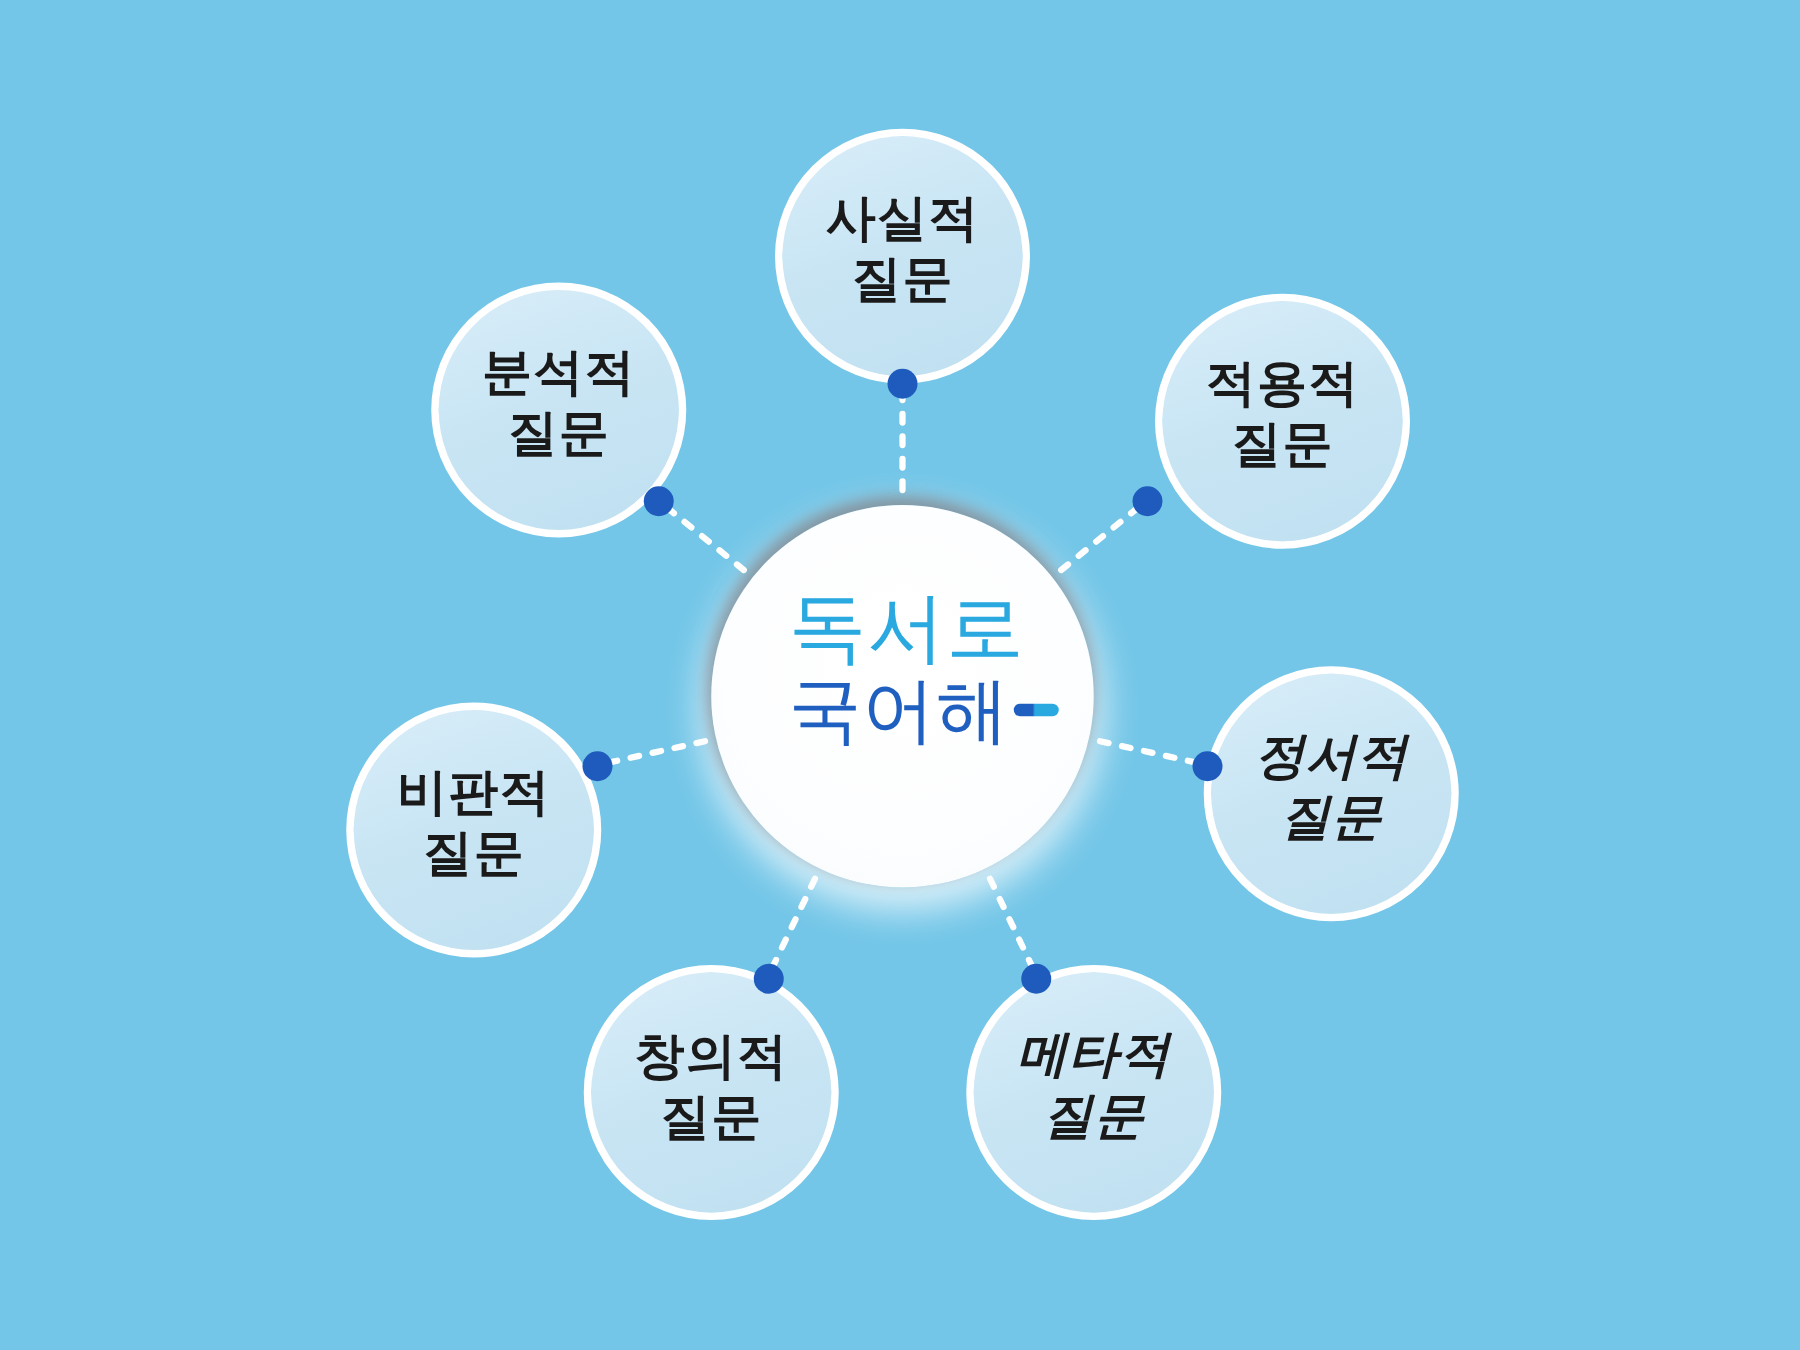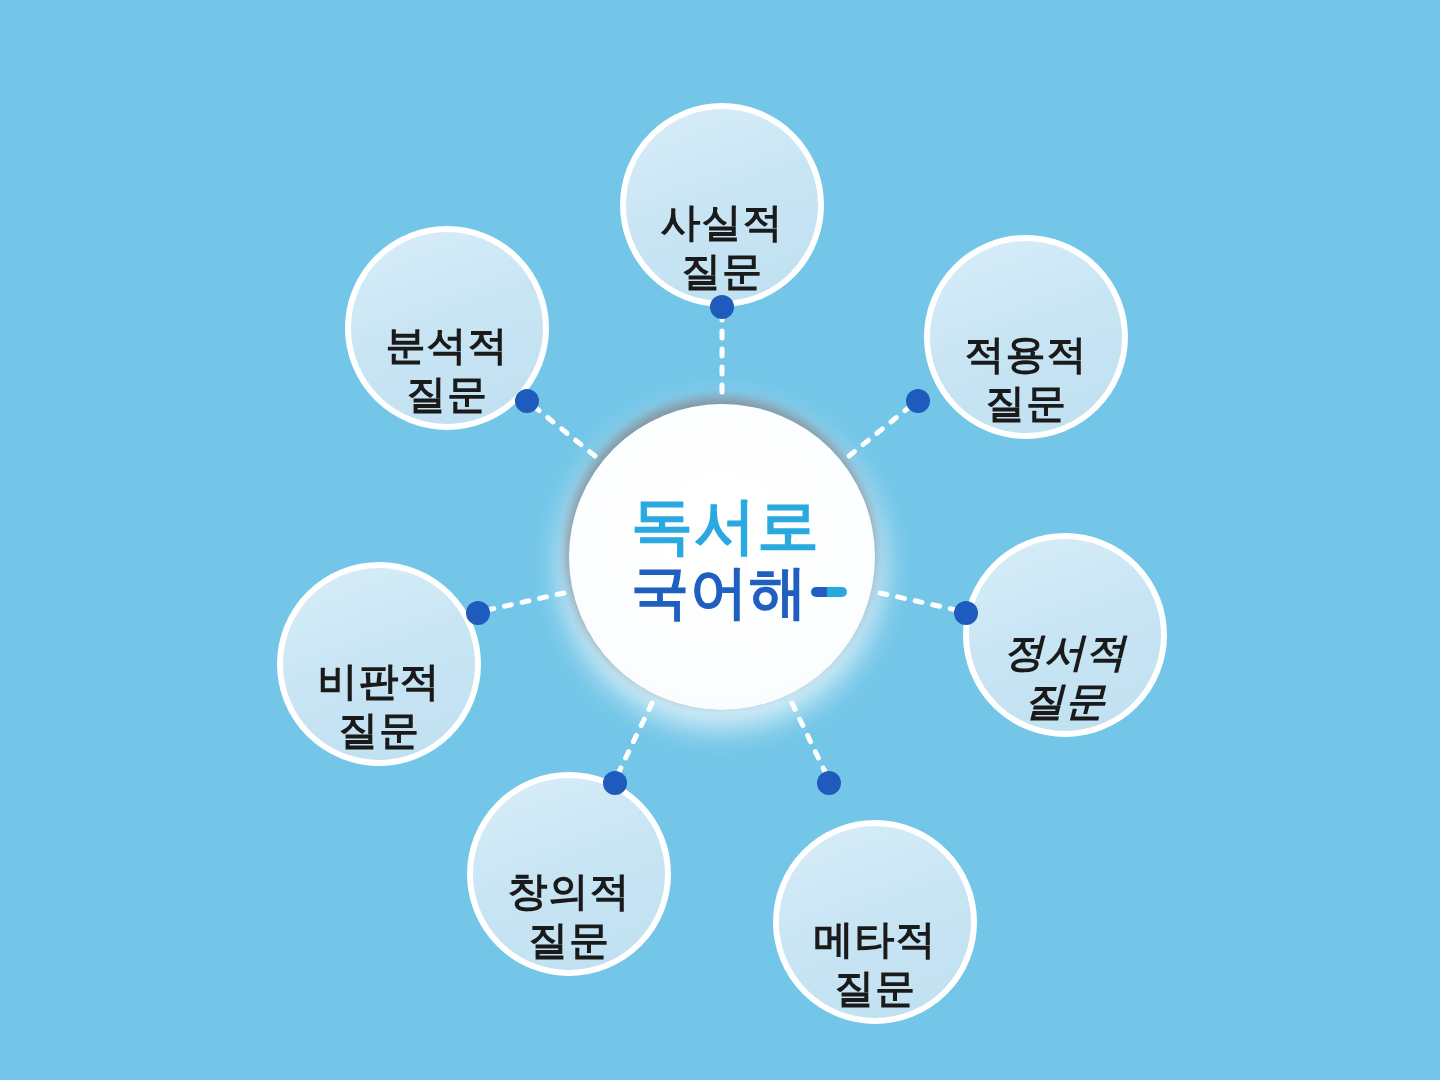--- a/index.html
+++ b/index.html
@@ -25,21 +25,21 @@
   }
   
   .node {
     position: absolute;
     width: 204px;
     height: 204px;
     border-radius: 50%;
     background: linear-gradient(160deg, #D9EEF9 0%, #C9E5F4 45%, #BFE0F1 100%);
     border: 6px solid #FFFFFF;
     display: flex;
-    align-items: flex-end;
+    align-items: center;
     justify-content: center;
     z-index: 2;
   }
   .node-label {
     text-align: center;
     font-size: 40px;
     font-weight: 800;
     line-height: 1.23;
     color: #1A1A1A;
     letter-spacing: 1px;
@@ -57,22 +57,22 @@
     background: radial-gradient(circle at 50% 42%, #FFFFFF 0%, #FDFEFF 60%, #F5F9FC 100%);
     box-shadow:
       0 -7px 12px rgba(118, 124, 132, 0.60),
       -5px -4px 10px rgba(118, 124, 132, 0.35),
       0 10px 30px 8px rgba(255, 255, 255, 0.75);
     z-index: 1;
   }
   .logo {
     position: absolute;
     left: 62px;
-    top: 88px;
-    font-weight: 700;
+    top: 64px;
+    font-weight: 400;
     letter-spacing: 1px;
     white-space: nowrap;
   }
   .logo-line1 {
     display: block;
     font-size: 62px;
     line-height: 67px;
     color: #29A9E0;
   }
   .logo-line2 {
@@ -118,21 +118,21 @@
     </div>
   </div>
 
   <div class="node" style="left:963px; top:533px;font-style:italic;">
     <div class="node-label">
       <span>정서적</span>
       <span>질문</span>
     </div>
   </div>
 
-  <div class="node" style="left:773px; top:820px;">
+  <div class="node" style="left:773px; top:772px;font-style:italic;">
     <div class="node-label">
       <span>메타적</span>
       <span>질문</span>
     </div>
   </div>
 
   <div class="node" style="left:467px; top:772px;font-family:Liberation Serif, serif;">
     <div class="node-label">
       <span>창의적</span>
       <span>질문</span>

